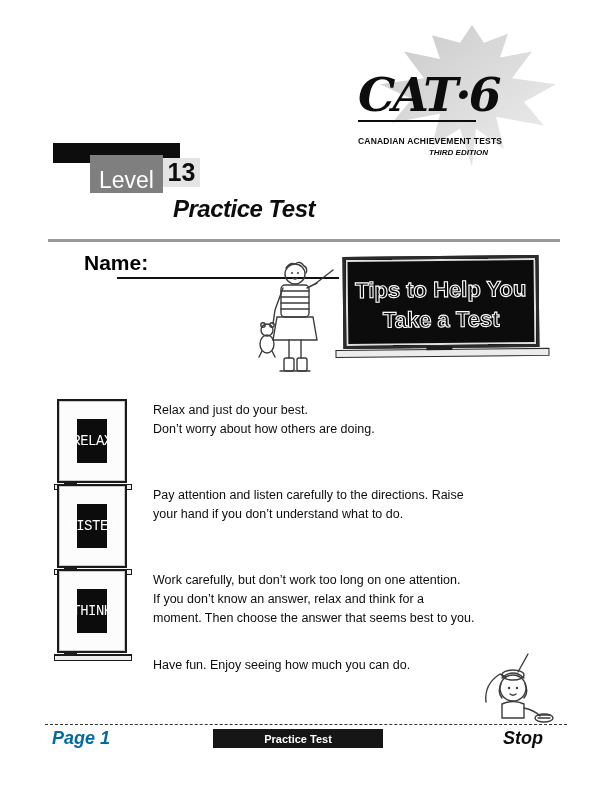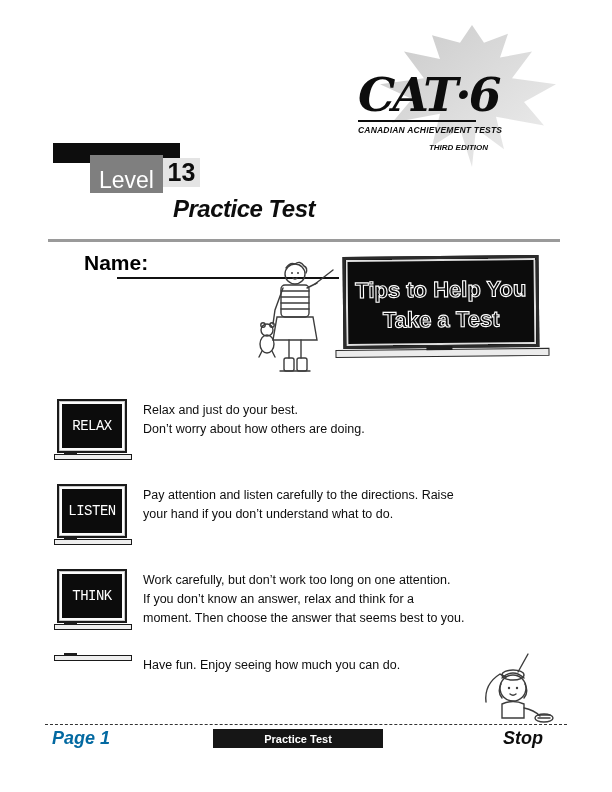--- a/index.html
+++ b/index.html
@@ -9,22 +9,22 @@
   }
 
   
   .leaf { position:absolute; left:372px; top:22px; width:200px; height:148px; }
   .logo-block { position:absolute; left:358px; top:70px; width:215px; }
   .logo-title {
     font-family:"DejaVu Serif", serif; font-style:italic; font-weight:bold;
     font-size:47px; line-height:1.05; letter-spacing:-3px; color:#0d0d0d;
   }
   .logo-rule { width:118px; height:2px; background:#0d0d0d; margin-top:1px; }
-  .logo-sub  { font-size:8.5px; font-weight:bold; font-style:italic; letter-spacing:0.2px; margin-top:3px; color:#0d0d0d; }
-  .logo-edition { width:130px; font-size:8px; font-weight:bold; font-style:italic; text-align:right; margin-top:8px; color:#0d0d0d; }
+  .logo-sub  { font-size:8.5px; font-weight:bold; letter-spacing:0.2px; margin-top:14px; color:#0d0d0d; }
+  .logo-edition { width:130px; font-size:8px; font-weight:bold; font-style:italic; text-align:right; margin-top:2px; color:#0d0d0d; }
 
   
   .hdr-black-bar { position:absolute; left:53px; top:143px; width:127px; height:20px; background:#0d0d0d; }
   .level-box {
     position:absolute; left:90px; top:155px; width:73px; height:38px; background:#7f7f7f;
     display:flex; align-items:center; justify-content:center;
     color:#fff; font-size:23px; padding-top:12px; box-sizing:border-box;
   }
   .num-box {
     position:absolute; left:163px; top:158px; width:37px; height:29px; background:#e4e4e4;
@@ -53,29 +53,29 @@
 
   
   .kid { position:absolute; left:253px; top:258px; width:84px; height:120px; }
   .girl { position:absolute; left:468px; top:650px; width:88px; height:76px; }
 
   
   .tip-row { position:absolute; left:57px; width:480px; }
   .tip-row.r0 { top:399px; } .tip-row.r1 { top:484px; } .tip-row.r2 { top:569px; } .tip-row.r3 { top:654px; }
   .board-icon { position:absolute; left:0; top:0; width:70px; }
   .board-frame {
-    border:2px solid #1a1a1a; background:#fcfcfc; padding:3px; height:44px;
+    border:2px solid #1a1a1a; background:#fcfcfc; padding:18px; height:44px;
     box-shadow: inset 0 0 0 1px #c8c8c8; box-sizing:content-box;
   }
   .board-black { background:#0c0c0c; width:100%; height:100%; display:flex; align-items:center; justify-content:center; }
   .board-label { color:#fff; font-family:"Liberation Mono", monospace; font-size:14px; letter-spacing:-0.5px; }
   .board-tray { position:relative; width:76px; margin-left:-3px; height:4px; background:#eee; border:1px solid #1a1a1a; margin-top:1px; }
   .board-eraser { position:absolute; left:9px; top:-3px; width:13px; height:3px; background:#1c1c1c; }
   .tip-text {
-    position:absolute; left:86px; top:2px; width:400px;
+    position:absolute; left:96px; top:2px; width:400px;
     font-size:12.5px; line-height:1.5; color:#0d0d0d; white-space:pre-line;
   }
 
   
   .footer-dash { position:absolute; left:45px; top:724px; width:522px; border-top:1.5px dashed #333; }
   .footer-page { position:absolute; left:52px; top:728px; font-size:18px; font-weight:bold; font-style:italic; color:#0369a1; }
   .footer-bar {
     position:absolute; left:213px; top:729px; width:170px; height:19px; background:#161616;
     display:flex; align-items:center; justify-content:center;
   }

